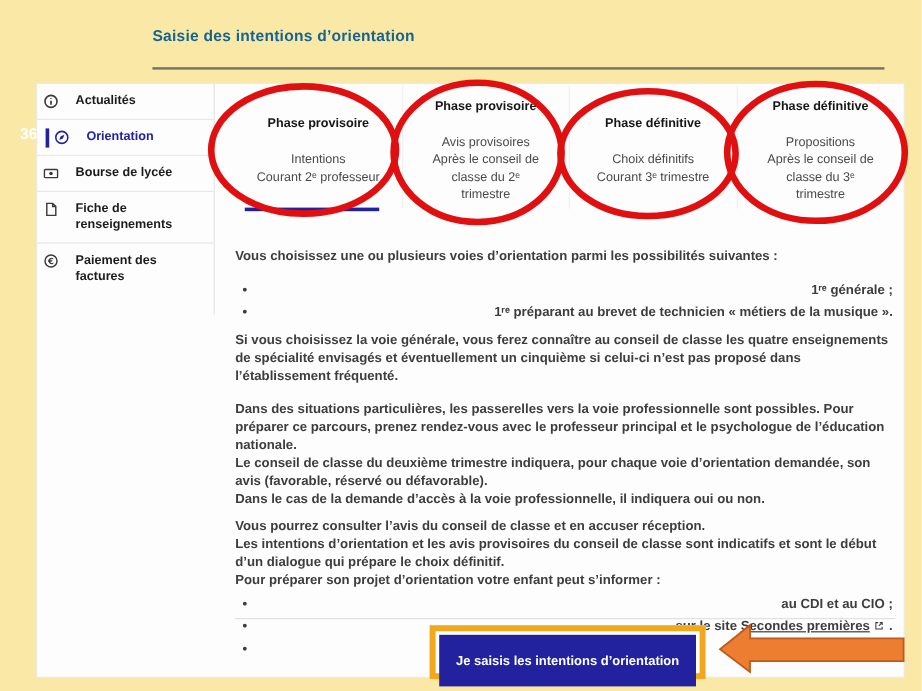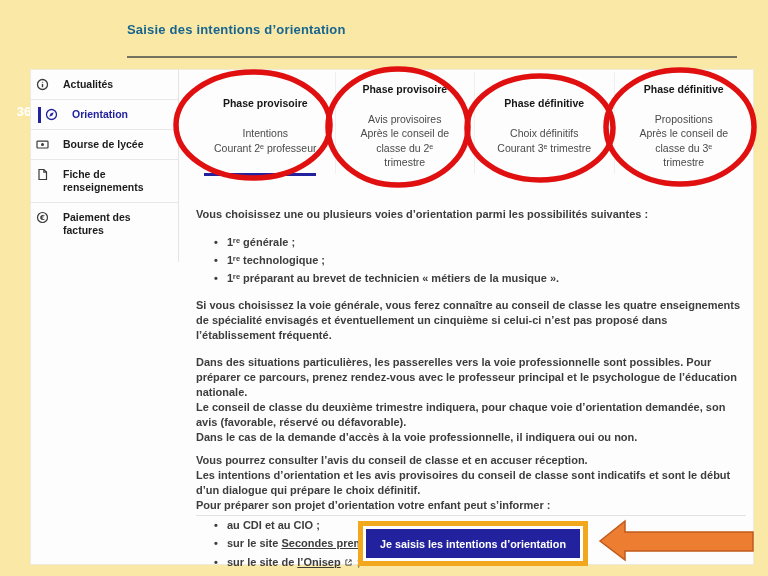--- a/index.html
+++ b/index.html
@@ -64,41 +64,41 @@
     content:"";position:absolute;left:8px;bottom:-2px;width:112px;height:3px;
     background:var(--accent-blue,#2a2aa8);
   }
   
   .content{
     position:absolute;left:165px;top:137px;width:548px;
     font-size:11px;line-height:15px;color:var(--text-dark,#3d3d3d);font-weight:bold;
   }
   .content p{margin:0;white-space:pre-line;}
   .p-intro{margin-bottom:13px !important;}
-  .content ul{list-style:none;margin:12px;padding:0 0 0 6px;}
+  .content ul{list-style:none;margin:0;padding:0 0 0 6px;text-align:right;}
   .content li{position:relative;padding-left:13px;margin-bottom:3px;}
   .content li::before{
     content:"\2022";position:absolute;left:0;top:0;color:#3d3d3d;
   }
   .p-general{margin-top:9px !important;}
   .p-passerelles{margin-top:12px !important;}
   .p-avis{margin-top:8px !important;}
   .sources{margin-top:5px !important;}
   .content a{color:inherit;text-decoration:underline;cursor:pointer;}
   .ext-icon{display:inline-block;vertical-align:-1px;margin:0 1px 0 3px;color:#3d3d3d;}
   
   .footer-divider{
     position:absolute;left:165px;top:445px;width:550px;height:1px;background:#e2e2e2;
   }
   .btn-highlight{
     position:absolute;left:327px;top:451px;width:220px;height:35px;
     border:5px solid var(--annotation-gold,#f2a81d);background:#ffffff;
   }
   .submit-btn{
-    position:absolute;left:3px;top:3px;width:214px;height:29px;
+    position:absolute;left:3px;top:3px;width:214px;height:43px;
     background:var(--accent-blue,#21219b);color:#ffffff;border:none;
     font-family:inherit;font-size:10.8px;font-weight:bold;cursor:pointer;
   }
   
   .overlay{
     position:absolute;left:0;top:0;width:768px;height:576px;
     pointer-events:none;z-index:6;
   }
   svg{display:block;}
   .icon svg, .ext-icon svg{display:inline;}
@@ -187,21 +187,20 @@
 Après le conseil de
 classe du 3ᵉ
 trimestre</div>
     </div>
   </div>
 
   <div class="content">
     <p class="p-intro">Vous choisissez une ou plusieurs voies d’orientation parmi les possibilités suivantes :</p>
     <ul>
       <li>1ʳᵉ générale ;</li>
-      <li>1ʳᵉ technologique ;</li>
       <li>1ʳᵉ préparant au brevet de technicien « métiers de la musique ».</li>
     </ul>
     <p class="p-general">Si vous choisissez la voie générale, vous ferez connaître au conseil de classe les quatre enseignements de spécialité envisagés et éventuellement un cinquième si celui-ci n’est pas proposé dans l’établissement fréquenté.</p>
     <p class="p-passerelles">Dans des situations particulières, les passerelles vers la voie professionnelle sont possibles. Pour préparer ce parcours, prenez rendez-vous avec le professeur principal et le psychologue de l’éducation nationale.
 Le conseil de classe du deuxième trimestre indiquera, pour chaque voie d’orientation demandée, son avis (favorable, réservé ou défavorable).
 Dans le cas de la demande d’accès à la voie professionnelle, il indiquera oui ou non.</p>
     <p class="p-avis">Vous pourrez consulter l’avis du conseil de classe et en accuser réception.
 Les intentions d’orientation et les avis provisoires du conseil de classe sont indicatifs et sont le début d’un dialogue qui prépare le choix définitif.
 Pour préparer son projet d’orientation votre enfant peut s’informer :</p>
     <ul class="sources">

